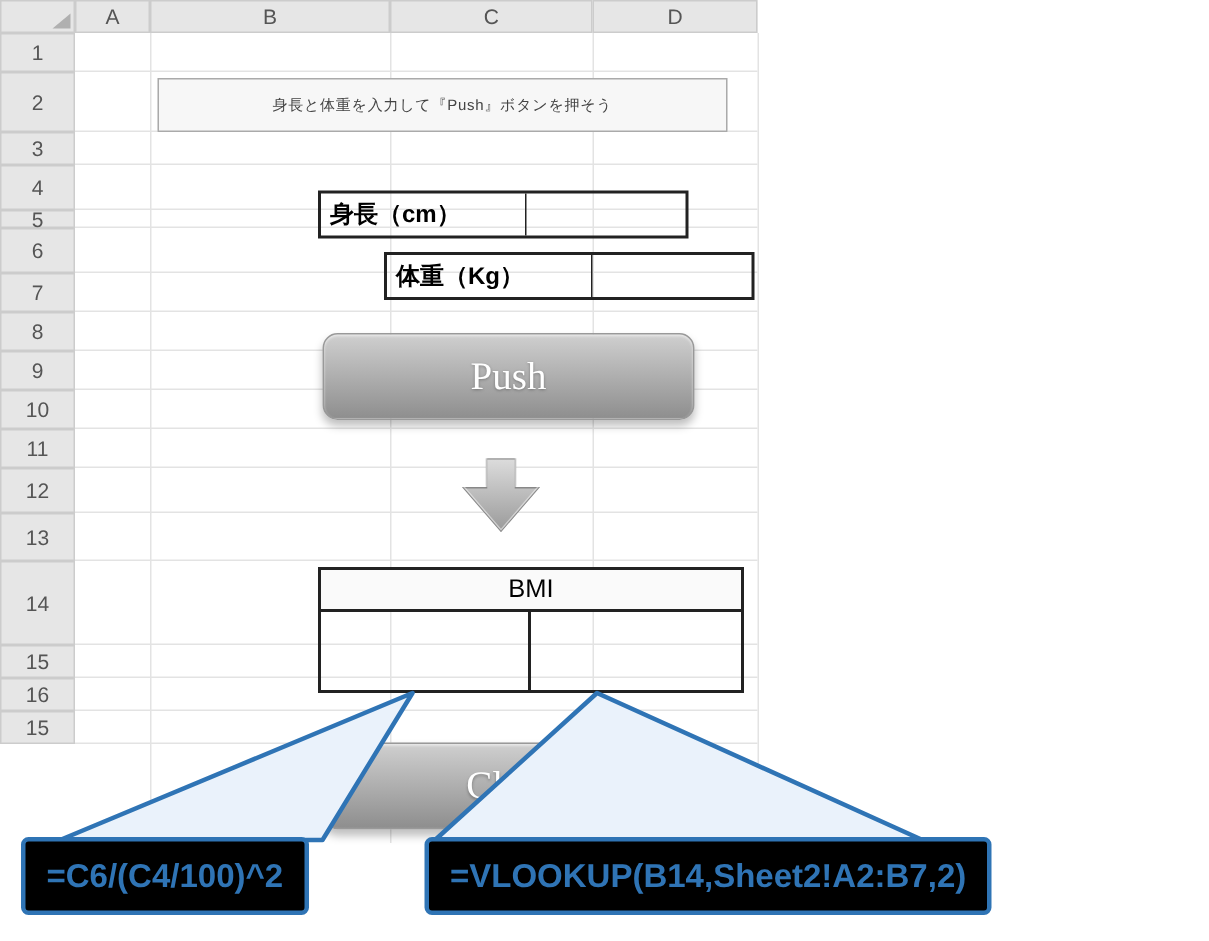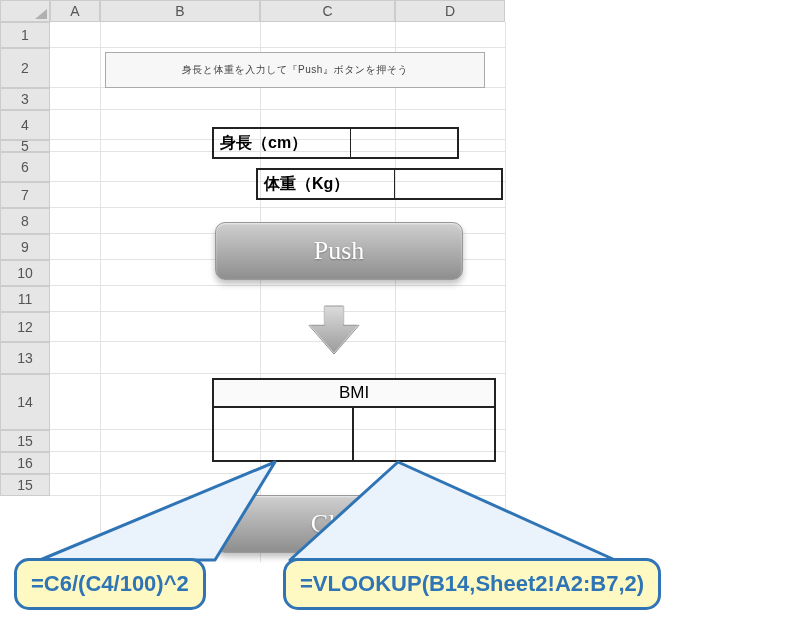--- a/index.html
+++ b/index.html
@@ -182,23 +182,23 @@
   }
   .bmi-body .c2 {
     width: 50%;
   }
   .callout-svg {
     position: absolute;
     pointer-events: none;
   }
   .formula-box {
     position: absolute;
-    background: #fef9c3;
+    background: #000000;
     border: 3px solid #2f74b5;
-    border-radius: 15px;
+    border-radius: 5px;
     font-family: Arial, sans-serif;
     font-weight: bold;
     color: #2f74b5;
     font-size: 22px;
     padding: 10px 14px;
     display: flex;
     align-items: center;
     white-space: nowrap;
   }
   .fb1 { left: 14px; top: 558px; }

